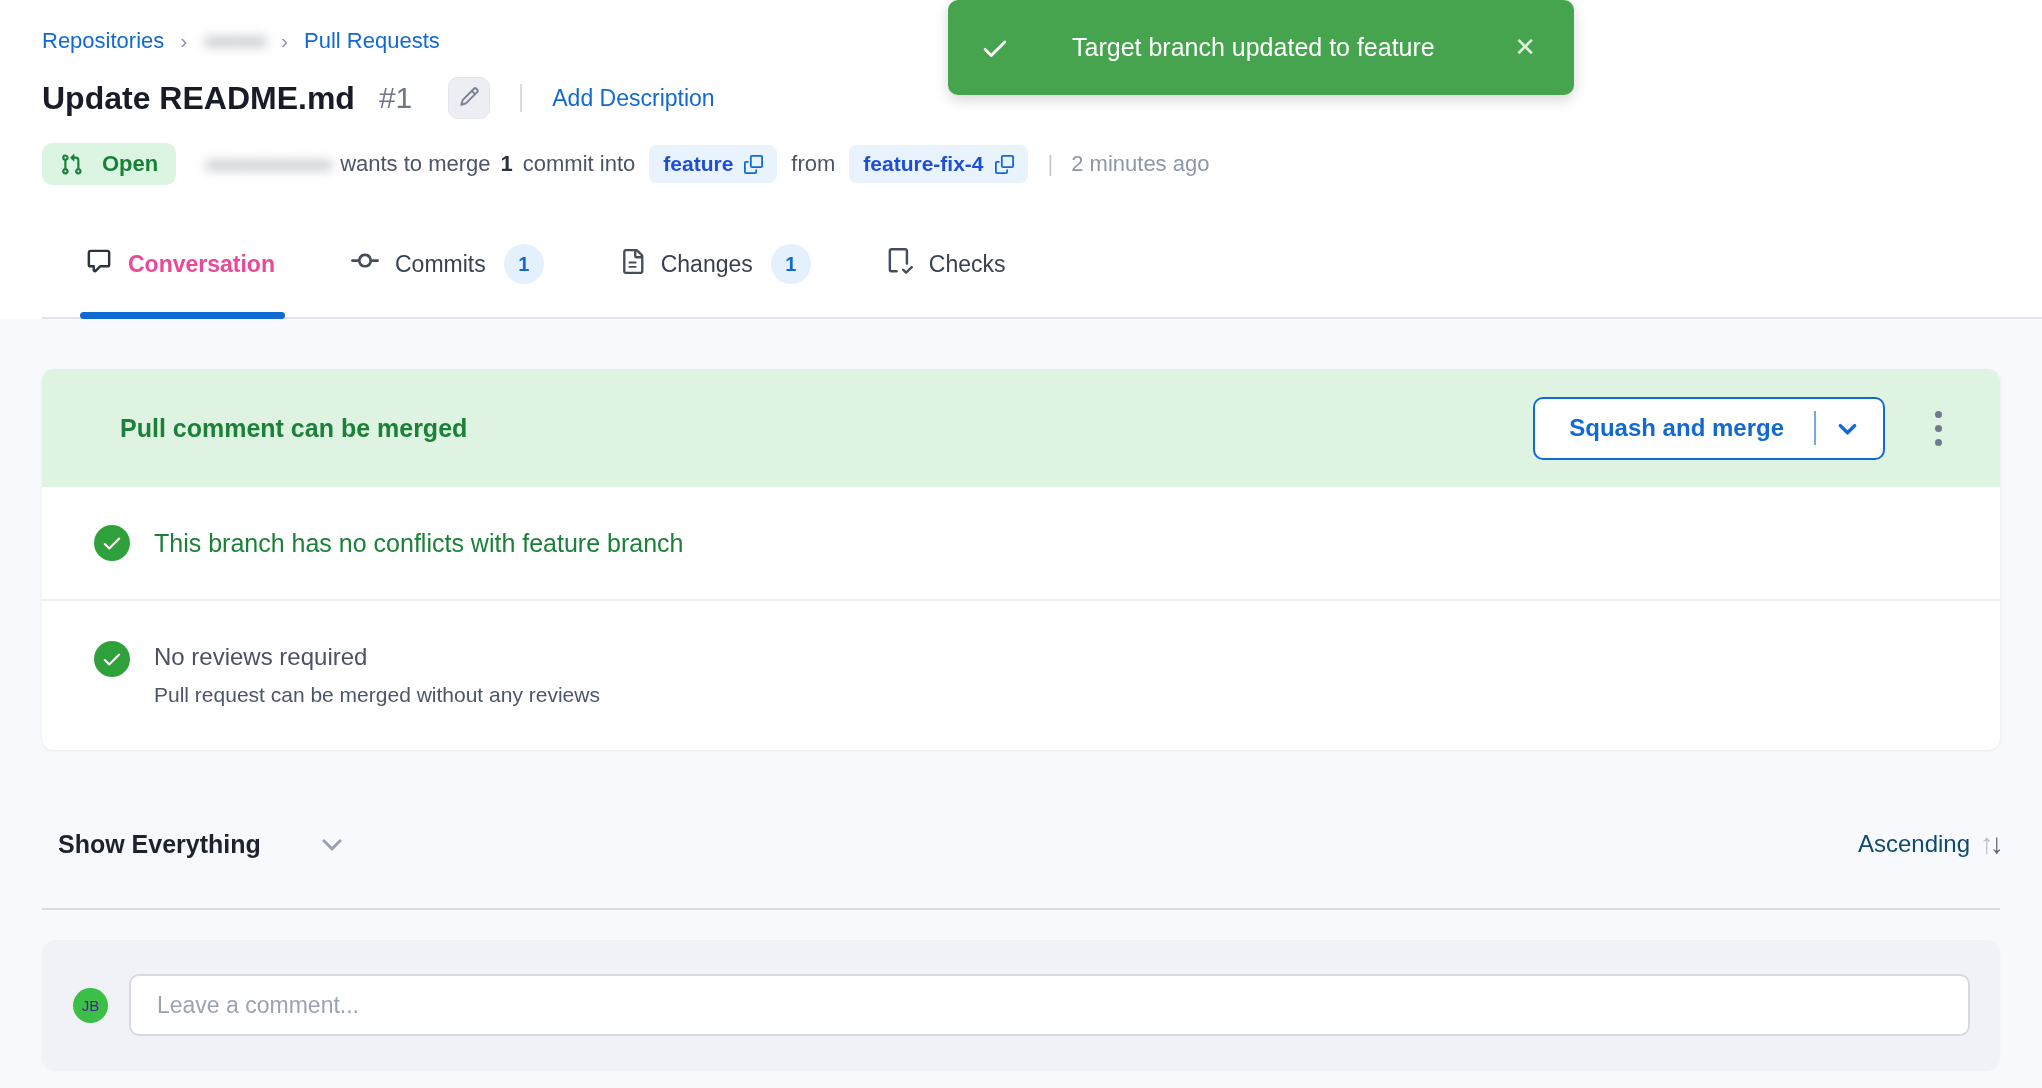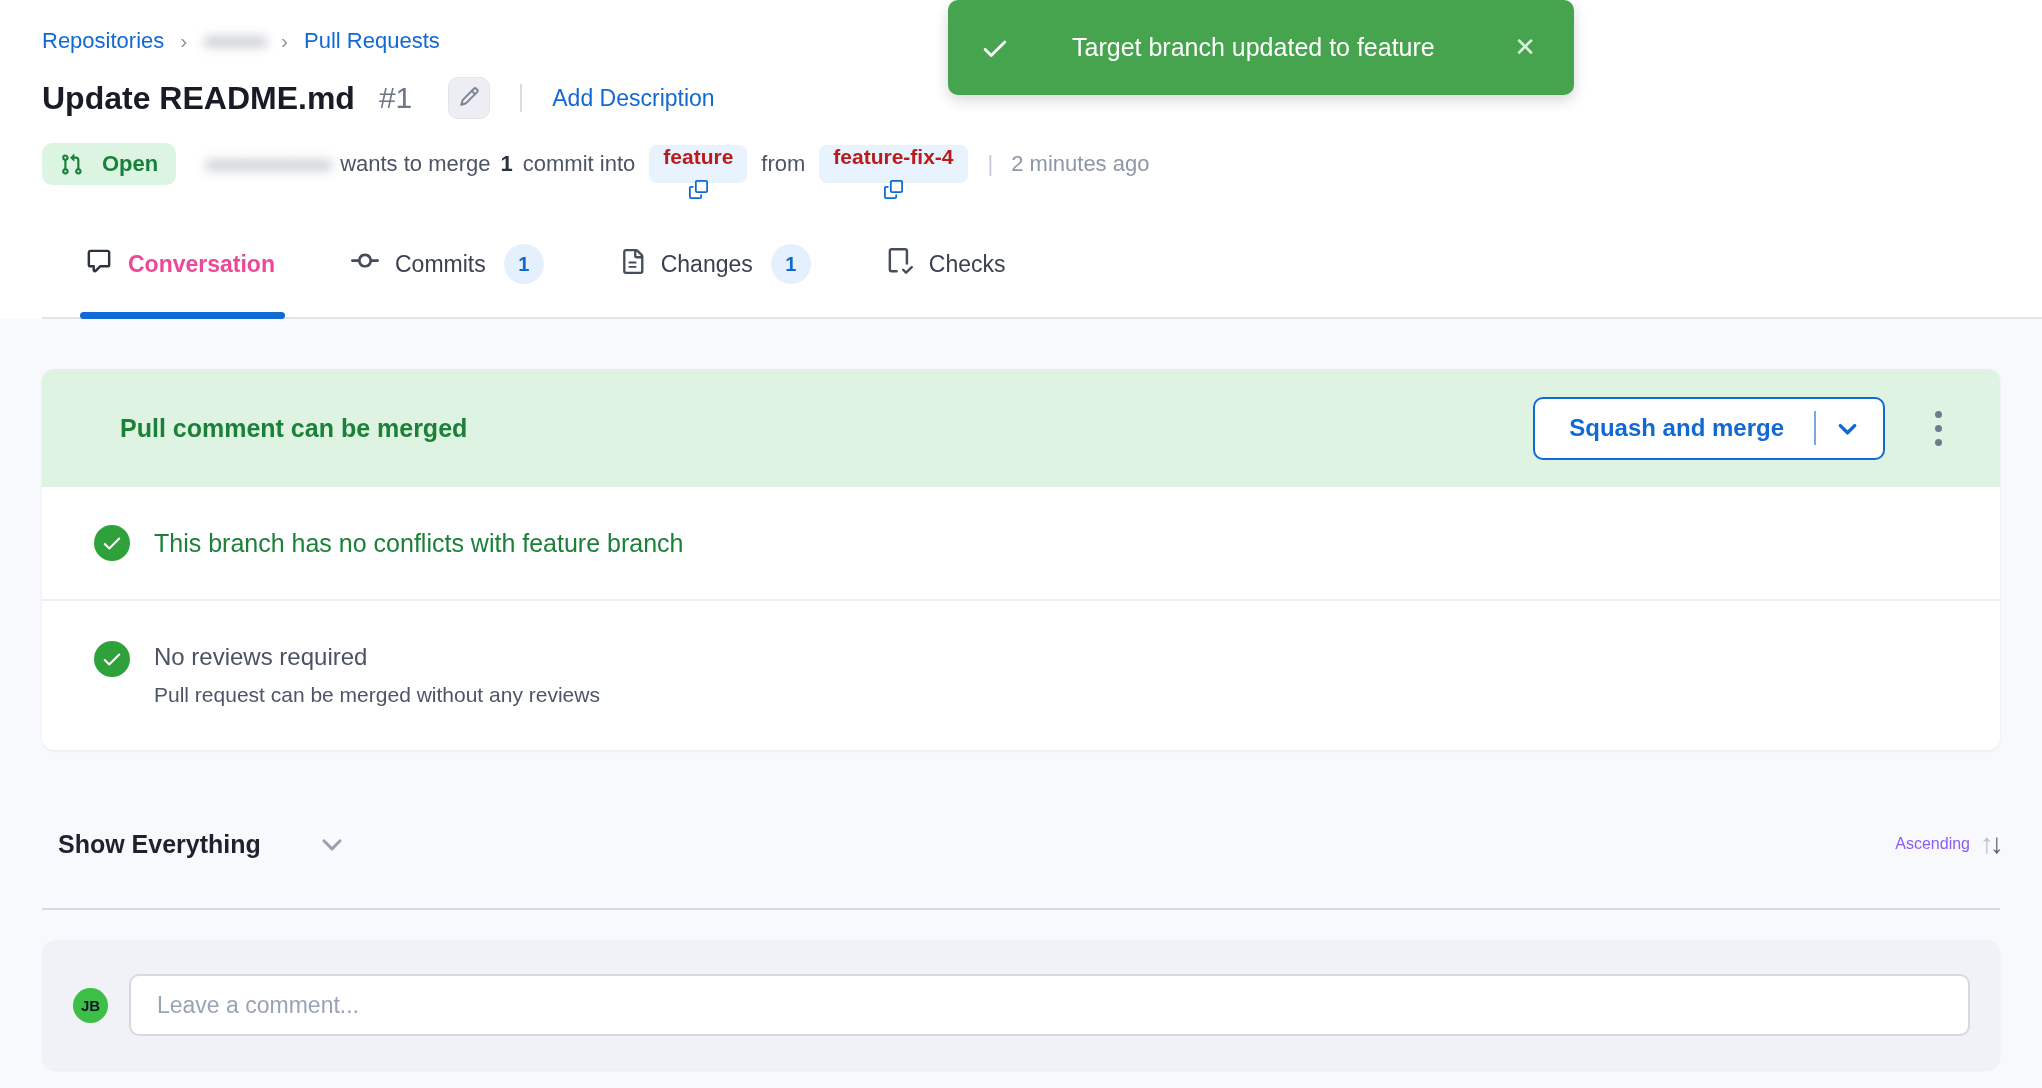--- a/index.html
+++ b/index.html
@@ -28,22 +28,22 @@
 
   
   .meta-row { margin-top:20px; display:flex; align-items:center; height:44px;
     font-size:22px; color:#4c5565; }
   .open-badge { height:42px; padding:0 18px; border-radius:10px; background:#dcf4e2;
     color:#188038; font-weight:bold; display:flex; align-items:center; gap:19px; font-size:22px; }
   .author { margin-left:28px; white-space:nowrap; font-size:21px; }
   .meta-word { margin-left:10px; }
   .bold-num { font-weight:bold; color:#2a3140; margin-left:10px; }
   .branch-pill { background:#e9f3fd; height:38px; border-radius:8px; padding:0 14px;
-    color:#b91c1c; font-weight:bold; display:flex; align-items:center; gap:11px;
-    font-size:21px; margin-left:14px; cursor:pointer;flex-direction:column; }
+    color:#1d4ed8; font-weight:bold; display:flex; align-items:center; gap:11px;
+    font-size:21px; margin-left:14px; cursor:pointer; }
   .branch-pill + .meta-word { margin-left:14px; }
   .meta-pipe { color:#c5cad6; margin-left:20px; }
   .time-ago { color:#8e97a8; margin-left:18px; }
 
   
   .tabs-wrap { border-bottom:2px solid #e1e4ea; padding:32px 0 0 44px; margin-top:26px; }
   .tabs { display:flex; gap:76px; }
   .tab { display:flex; align-items:center; gap:16px; padding-bottom:33px;
     font-size:23px; color:#39414e; position:relative; cursor:pointer; }
   .tab.active { font-weight:bold; color:#ec4899; }
@@ -77,31 +77,31 @@
     display:flex; align-items:center; justify-content:center; flex:0 0 auto; }
   .check-texts { display:flex; flex-direction:column; gap:12px; padding-top:2px; }
   .check-title { font-size:24px; color:#4a5263; }
   .check-sub { font-size:21px; color:#4d5569; }
   .conflict-text { font-size:25px; color:#1b8038; }
 
   .filter-row { margin-top:78px; display:flex; align-items:center; justify-content:space-between; }
   .show-dd { display:flex; align-items:center; gap:58px; cursor:pointer; padding-left:16px; }
   .show-label { font-size:25px; font-weight:bold; color:#1d232e; }
   .sort-btn { display:flex; align-items:center; gap:10px; cursor:pointer; }
-  .sort-label { font-size:16px; color:#8b5cf6;margin-left:36px; }
+  .sort-label { font-size:24px; color:#0c4a6e;margin-left:36px; }
   .sort-arrows { font-size:28px; letter-spacing:-4px; }
   .arrow-up { color:#b9bfca; } .arrow-dn { color:#565e70; }
 
   .divider { margin-top:48px; height:2px; background:#d8dbe2; }
 
   .comment-card { margin-top:30px; background:#f1f2f7; border-radius:14px; height:130px;
     display:flex; align-items:center; padding:0 30px 0 31px; gap:21px;
     box-shadow:0 1px 2px rgba(20,30,60,0.05); }
-  .avatar { width:35px; height:35px; border-radius:50%; background:#3cbf46; color:#0f172a;
-    font-size:15px; font-weight:bold; display:flex; align-items:center; justify-content:center; flex:0 0 auto; }
+  .avatar { width:35px; height:35px; border-radius:50%; background:#3cbf46; color:#4c1d95;
+    font-size:15px; font-weight:normal; display:flex; align-items:center; justify-content:center; flex:0 0 auto; }
   .comment-input { flex:1; height:62px; background:#fff; border:2px solid #d6d9e3;
     border-radius:10px; font-size:23px; color:#3a4250; padding:0 26px;
     font-family:"Liberation Sans","DejaVu Sans",sans-serif; outline:none; }
   .comment-input::placeholder { color:#9aa3b4; }
 
   
   .toast { position:absolute; left:948px; top:0; width:626px; height:95px;
     background:#46a44e; border-radius:10px; box-shadow:0 5px 14px rgba(0,0,0,0.16);
     display:flex; align-items:center; padding:0 32px; color:#ffffff; font-size:25px; z-index:10;gap:36px; }
   .toast-check { margin-right:26px; display:flex; }

